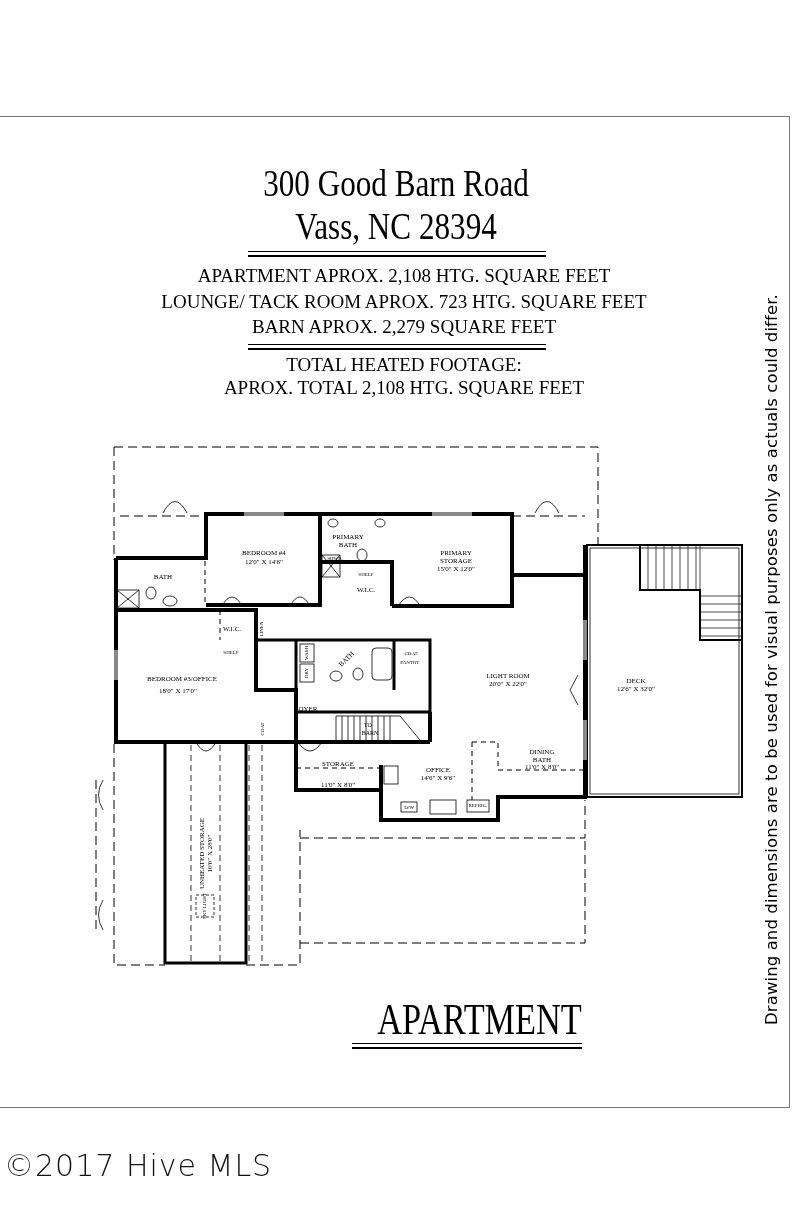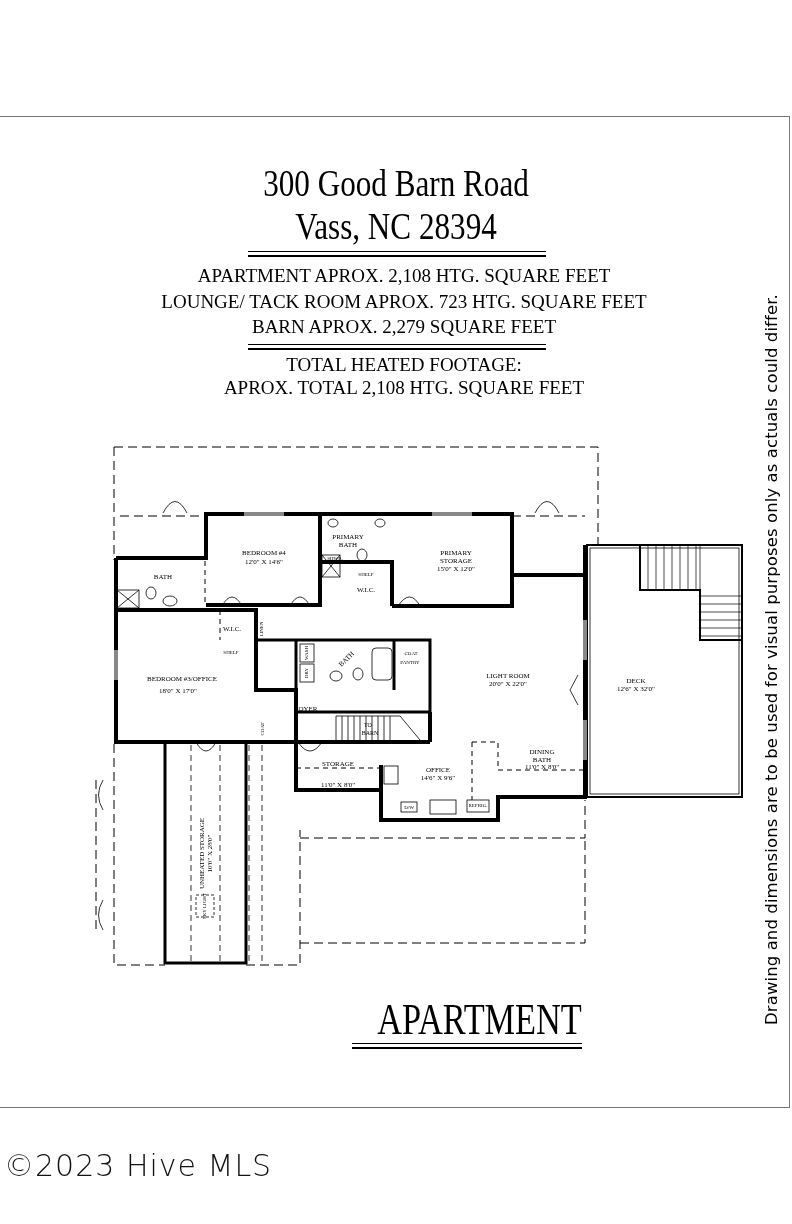--- a/index.html
+++ b/index.html
@@ -201,13 +201,13 @@
 
 <div class="lbl vert" style="left:202px;top:849px;">UNHEATED STORAGE</div>
 <div class="lbl vert" style="left:210px;top:849px;">10'0" X 28'0"</div>
 <div class="lbl lbl-sm vert" style="left:205px;top:903px;">SKY LIGHT</div>
 
 <div class="apt">APARTMENT</div>
 <div class="rule" style="left:352px;top:1043px;width:230px;"></div>
 
 <div class="disclaimer">Drawing and dimensions are to be used for visual purposes only as actuals could differ.</div>
 
-<div class="copyright">©2023 Hive MLS</div>
+<div class="copyright">©2017 Hive MLS</div>
 
 </body></html>

